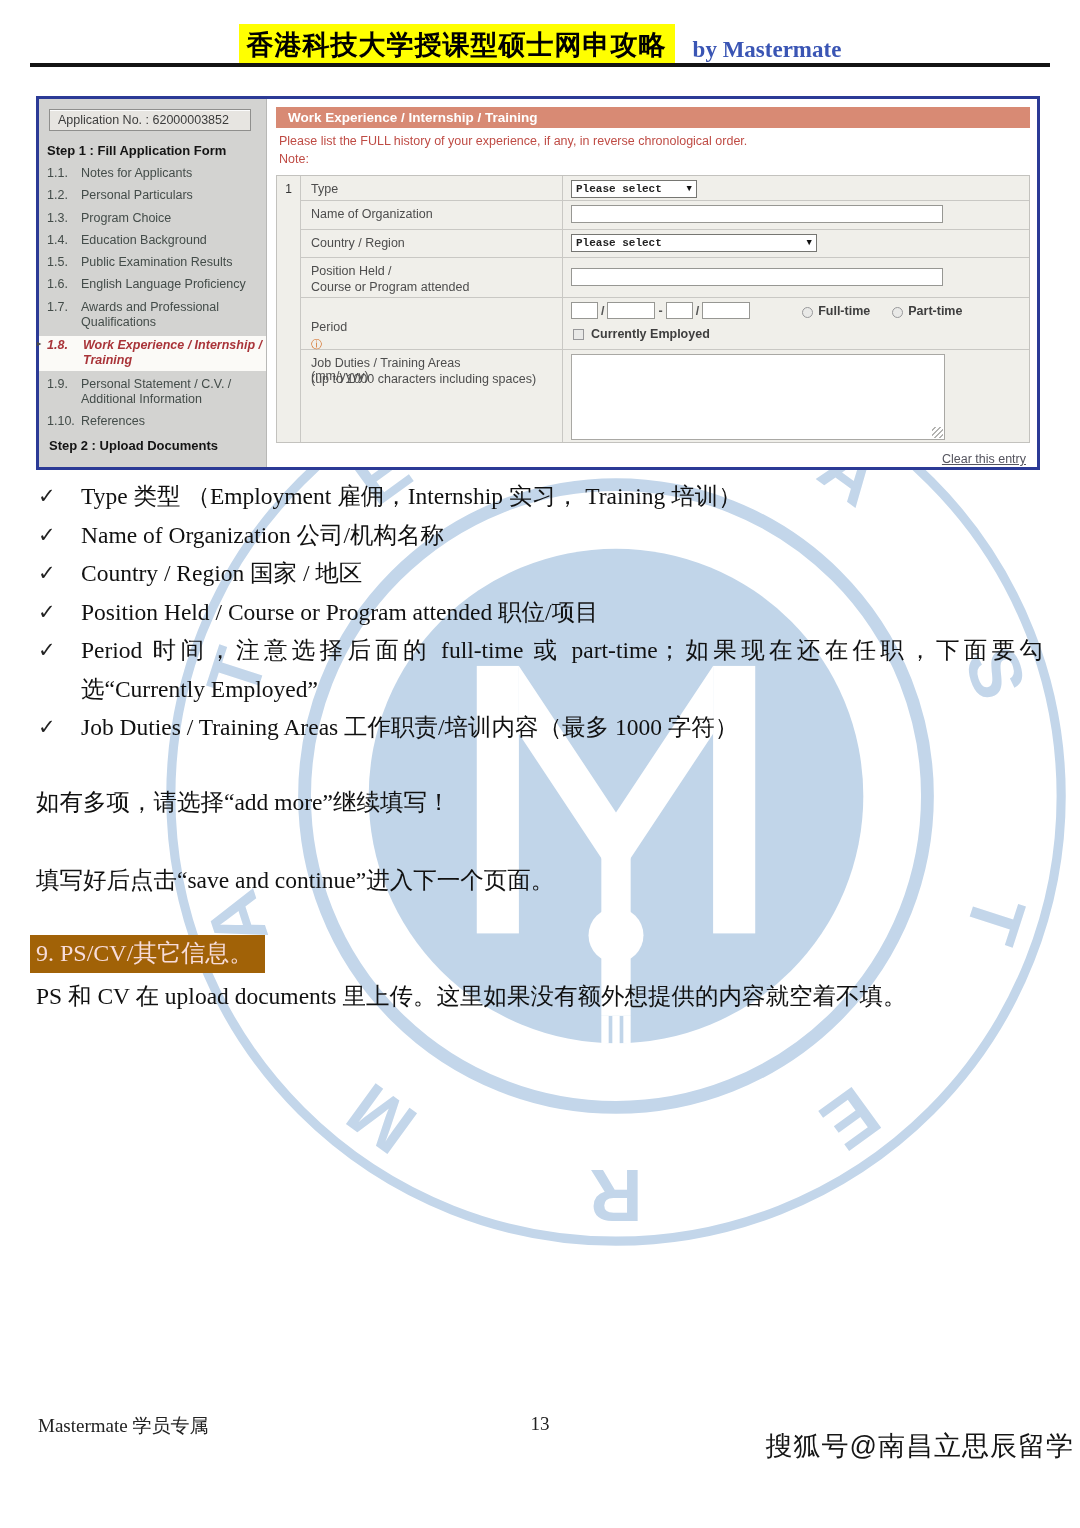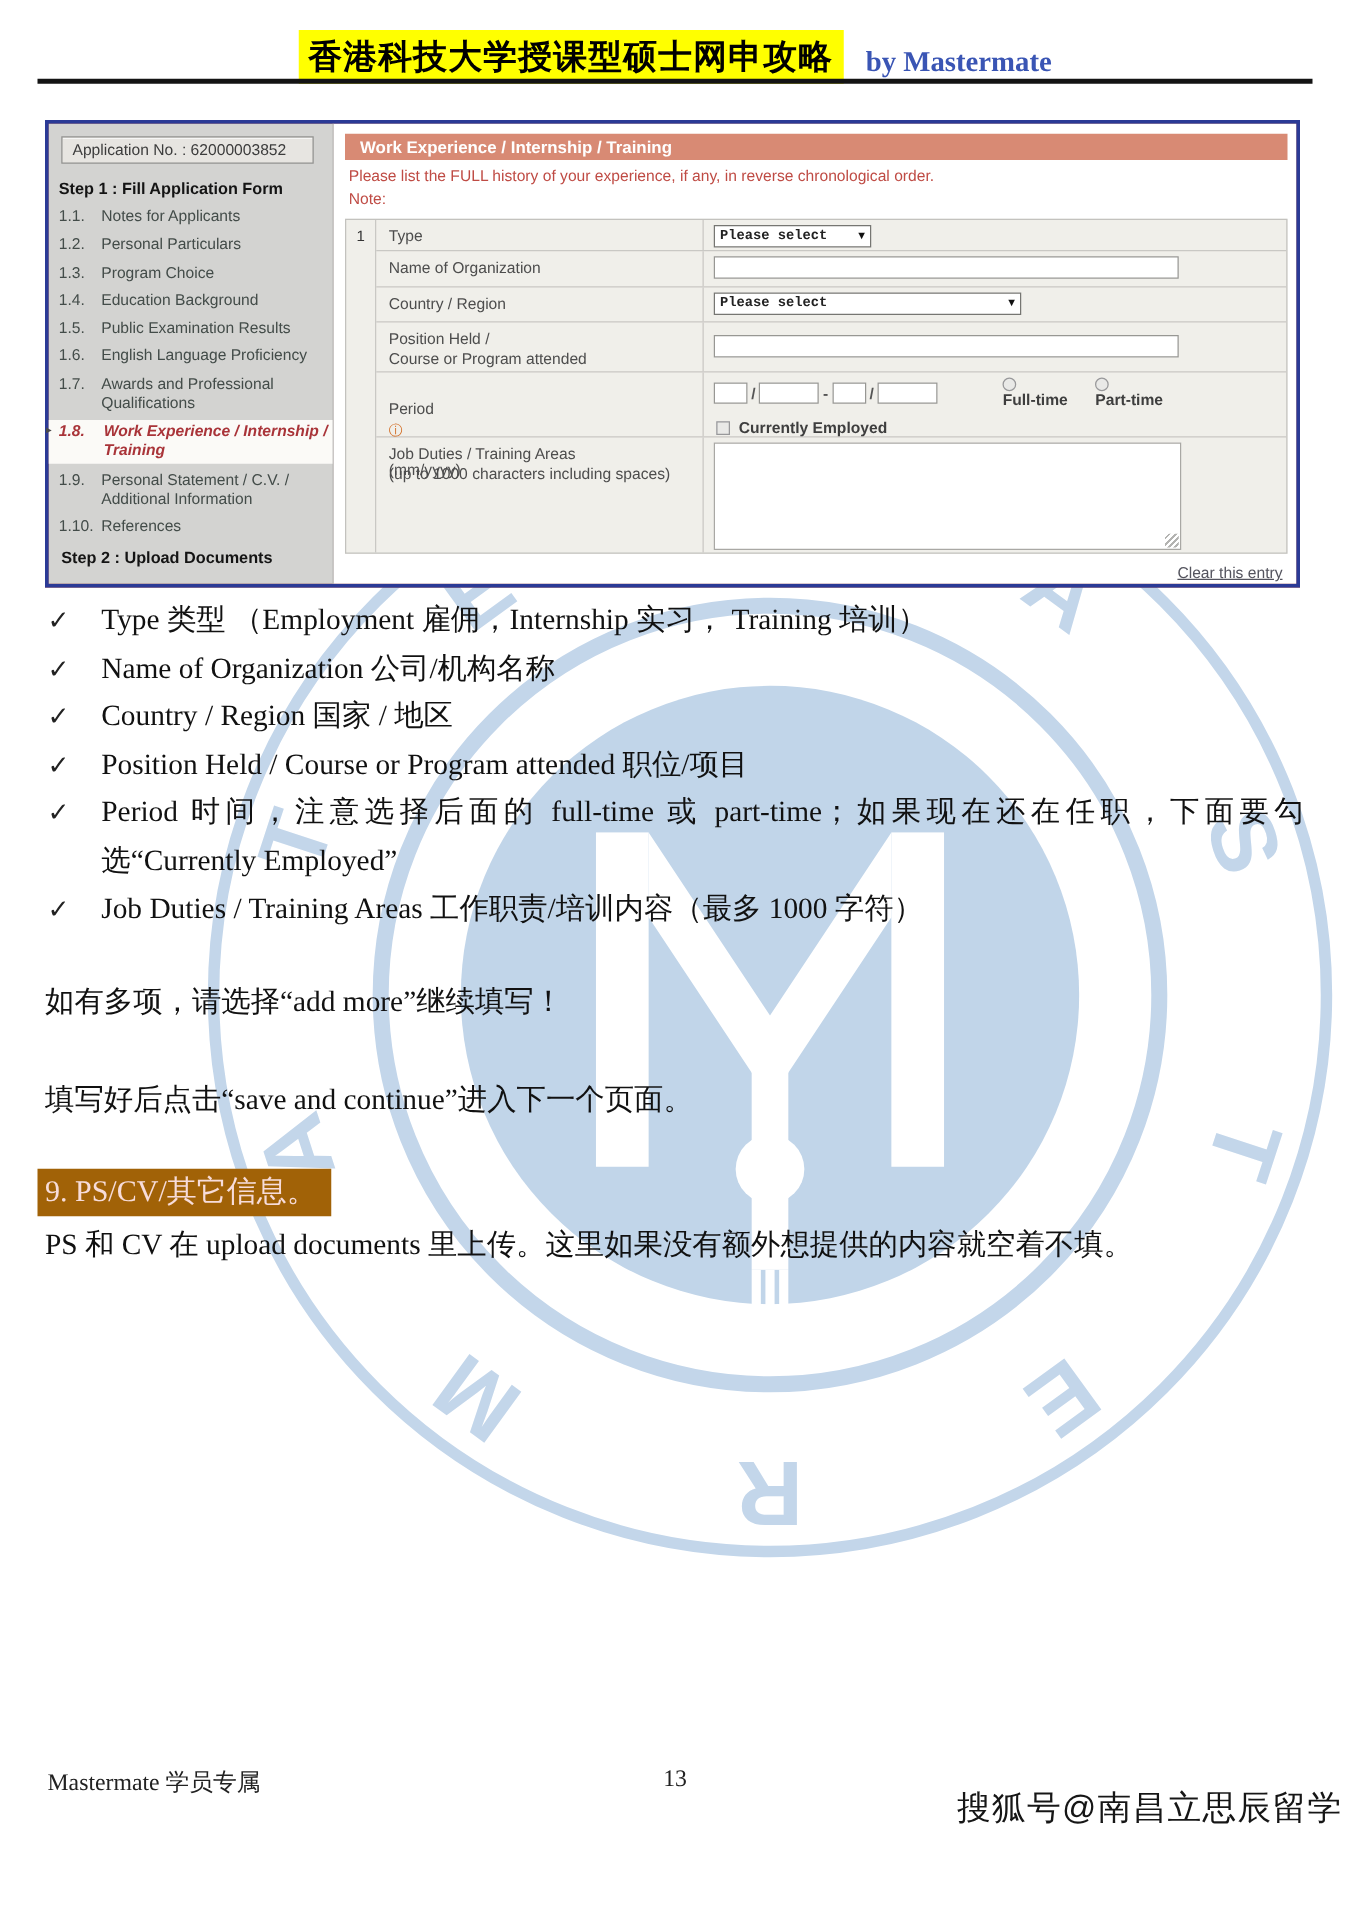--- a/index.html
+++ b/index.html
@@ -19,21 +19,21 @@
   
   .header { position:absolute; top:24px; left:0; right:0; display:flex;
             justify-content:center; align-items:flex-end; gap:18px; }
   .title-hl { background:#ffff00; color:#000; font-weight:bold; font-size:27px;
               padding:3px 8px 4px 8px; letter-spacing:1px; }
   .byline { color:#3a55b4; font-weight:bold; font-size:23px;
             font-family:"Liberation Serif", serif; padding-bottom:4px; }
   .rule { position:absolute; top:63px; left:30px; width:1020px; height:4px; background:#141414; }
   
   .shot { position:absolute; top:96px; left:36px; width:1004px; height:374px;
-          border:3px solid #2b3a96; background:#7f1d1d; display:flex; }
+          border:3px solid #2b3a96; background:#fde047; display:flex; }
   .sidebar { width:228px; background:#d3d3d1; border-right:1px solid #b8b8b6;
              position:relative; padding:8px 6px 8px 6px; }
   .appno { width:202px; margin:2px 0 12px 4px; background:#e7e5e1;
            border:1px solid #8f8f8d; box-shadow:0 1px 0 #fcfcfc inset;
            font-size:12.5px; color:#3c3c3c; padding:3px 0 3px 8px; }
   .step-title { font-size:13px; font-weight:bold; color:#141414; margin:0 0 7px 2px; }
   .navlist { list-style:none; }
   .navlist li { display:flex; font-size:12.5px; line-height:1.22; color:#434c49;
                 margin-bottom:5px; padding:1px 2px; position:relative; }
   .navlist .num { width:34px; flex:none; }
@@ -64,21 +64,21 @@
   .dd-small { width:126px; }
   .dd-wide { width:246px; }
   .txt-input { width:372px; height:18px; background:#fff; border:1px solid #979793; }
   .period-line { display:flex; align-items:center; font-size:12.5px; color:#444; }
   .pbox-s { width:27px; height:17px; background:#fff; border:1px solid #979793; }
   .pbox-l { width:48px; height:17px; background:#fff; border:1px solid #979793; }
   .psep { margin:0 3px; color:#555; }
   .radio { width:11px; height:11px; border:1px solid #98989a; border-radius:50%;
            background:#e9e9e7; display:inline-block; margin-right:5px; flex:none; }
   .rlabel { color:#3e3e3e; }
-  .rgroup { display:flex; align-items:flex-start;flex-direction:column; }
+  .rgroup { display:flex; align-items:flex-end; }
   .check-line { display:flex; align-items:center; margin-top:8px; font-size:12.5px; color:#3e3e3e; }
   .cbox { width:11px; height:11px; border:1px solid #98989a; background:#e9e9e7;
           display:inline-block; margin:0 7px 0 2px; flex:none; }
   .tarea { width:374px; height:86px; background:#fff; border:1px solid #a9a8a4; position:relative; }
   .resize-h { position:absolute; right:1px; bottom:1px; width:11px; height:11px;
               background:repeating-linear-gradient(135deg, transparent 0 2px, #b3b3b1 2px 3.5px); }
   .clear-row { text-align:right; padding:6px 4px 6px 0; }
   .clear-row a { color:#54545e; font-size:12.5px; text-decoration:underline; cursor:pointer; }
   .info-ic { color:#d2691e; font-size:11px; font-style:normal; }
   

